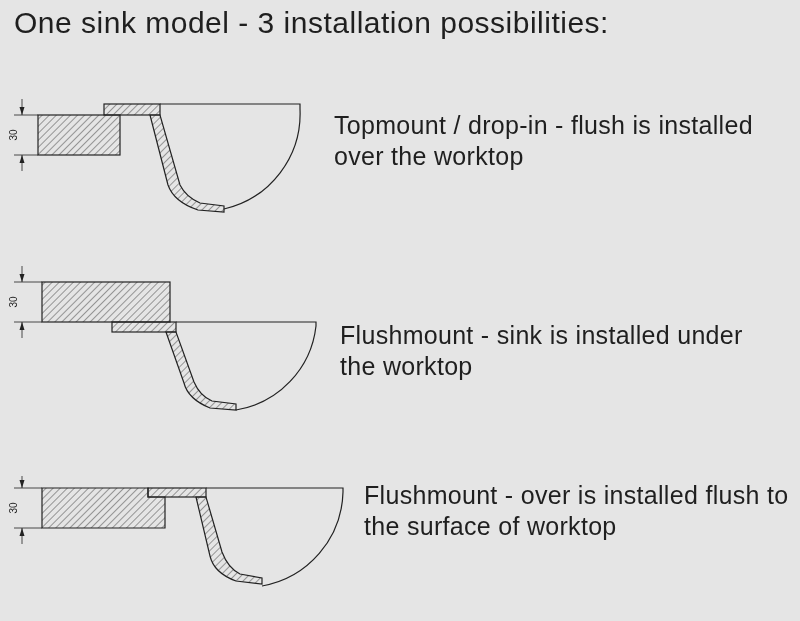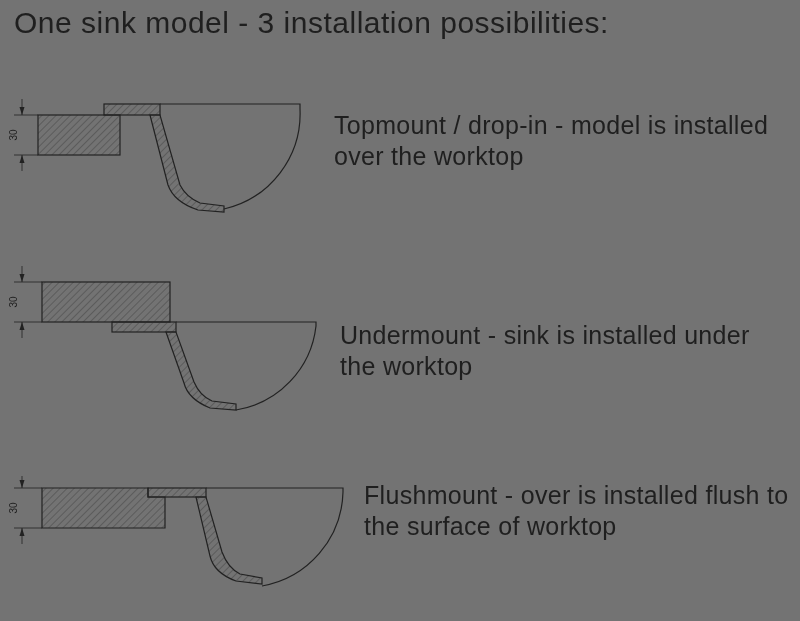--- a/index.html
+++ b/index.html
@@ -5,21 +5,21 @@
   html, body {
     margin: 0;
     padding: 0;
     background: #ffffff;
     font-family: "Liberation Sans", sans-serif;
   }
   .page {
     position: relative;
     width: 800px;
     height: 621px;
-    background: #737373;
+    background: #e5e5e5;
     overflow: hidden;
   }
   .title {
     position: absolute;
     left: 14px;
     top: 6px;
     font-size: 30px;
     letter-spacing: 0.5px;
     color: #1f1f1f;
     font-weight: 400;
@@ -65,21 +65,21 @@
       <path class="dimfill" d="M14,30 l-2.5,-8 l5,0 z"></path>
       <path class="dimfill" d="M14,70 l-2.5,8 l5,0 z"></path>
       <text class="dimtext" x="9" y="50" text-anchor="middle" transform="rotate(-90 9 50)">30</text>
     </g>
     <rect class="cut" x="30" y="30" width="82" height="40" fill="url(#h1)"></rect>
     <rect class="cut" x="96" y="19" width="56" height="11" fill="url(#h1)"></rect>
     <polyline class="outline" points="152,19 292,19 292,24"></polyline>
     <path class="outline" d="M292,24 A98,98 0 0 1 216,124"></path>
     <path class="cut" d="M142,30 L152,30 L172,100 Q178,112 192,118 L216,121 L216,127 L190,125 Q166,117 160,100 L142,30 Z" fill="url(#h1)"></path>
   </svg>
-  <div class="desc row1">Topmount / drop-in - model is installed over the worktop</div>
+  <div class="desc row1">Topmount / drop-in - flush is installed over the worktop</div>
 
   <svg class="drawing row2" width="325" height="160" viewBox="0 0 325 160">
     <defs>
       <pattern id="h2" width="5" height="5" patternUnits="userSpaceOnUse" patternTransform="rotate(45)">
         <line x1="0" y1="0" x2="0" y2="5" stroke="#444444" stroke-width="1"></line>
       </pattern>
     </defs>
     <g>
       <line class="dim" x1="6" y1="20" x2="34" y2="20"></line>
       <line class="dim" x1="6" y1="60" x2="34" y2="60"></line>
@@ -88,21 +88,21 @@
       <path class="dimfill" d="M14,20 l-2.5,-8 l5,0 z"></path>
       <path class="dimfill" d="M14,60 l-2.5,8 l5,0 z"></path>
       <text class="dimtext" x="9" y="40" text-anchor="middle" transform="rotate(-90 9 40)">30</text>
     </g>
     <rect class="cut" x="34" y="20" width="128" height="40" fill="url(#h2)"></rect>
     <rect class="cut" x="104" y="60" width="64" height="10" fill="url(#h2)"></rect>
     <polyline class="outline" points="168,60 308,60 308,64"></polyline>
     <path class="outline" d="M308,64 A96,96 0 0 1 228,148"></path>
     <path class="cut" d="M158,70 L168,70 L186,120 Q192,134 204,139 L228,142 L228,148 L202,146 Q180,137 176,121 L158,70 Z" fill="url(#h2)"></path>
   </svg>
-  <div class="desc row2">Undermount - sink is installed under the worktop</div>
+  <div class="desc row2">Flushmount - sink is installed under the worktop</div>
 
   <svg class="drawing row3" width="355" height="125" viewBox="0 0 355 125">
     <defs>
       <pattern id="h3" width="5" height="5" patternUnits="userSpaceOnUse" patternTransform="rotate(45)">
         <line x1="0" y1="0" x2="0" y2="5" stroke="#444444" stroke-width="1"></line>
       </pattern>
     </defs>
     <g>
       <line class="dim" x1="6" y1="12" x2="34" y2="12"></line>
       <line class="dim" x1="6" y1="52" x2="34" y2="52"></line>

